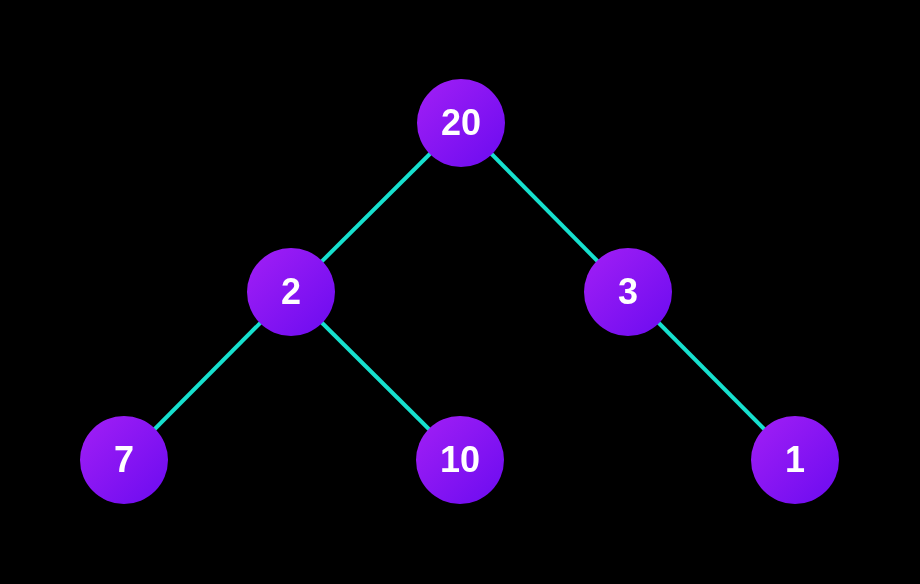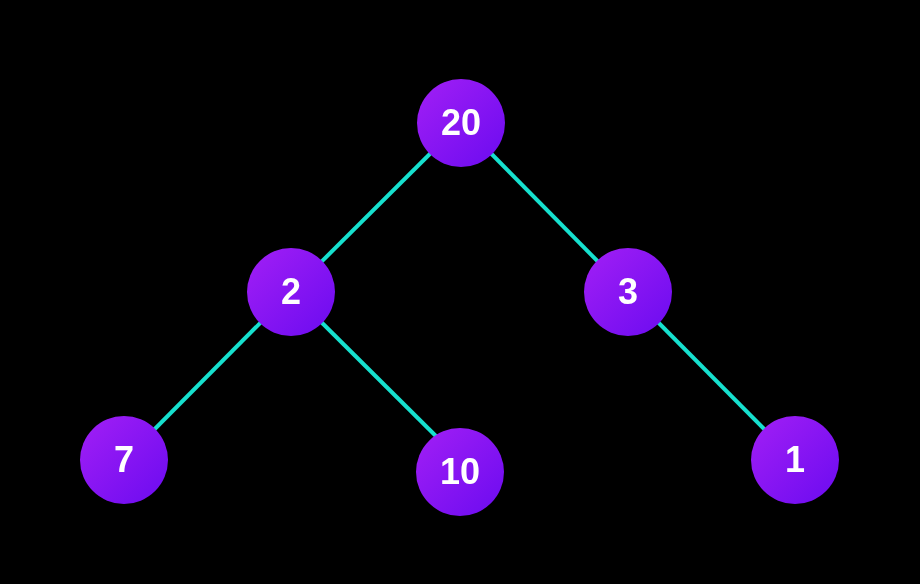--- a/index.html
+++ b/index.html
@@ -72,20 +72,20 @@
       </div>
       <div class="tree-node" style="left: 247px; top: 248px; width: 88px; height: 88px; background: linear-gradient(135deg, rgb(162, 31, 245) 0%, rgb(107, 11, 240) 100%);">
         <span class="tree-node-label" style="color: rgb(255, 255, 255); font-size: 36px;">2</span>
       </div>
       <div class="tree-node" style="left: 584px; top: 248px; width: 88px; height: 88px; background: linear-gradient(135deg, rgb(162, 31, 245) 0%, rgb(107, 11, 240) 100%);">
         <span class="tree-node-label" style="color: rgb(255, 255, 255); font-size: 36px;">3</span>
       </div>
       <div class="tree-node" style="left: 80px; top: 416px; width: 88px; height: 88px; background: linear-gradient(135deg, rgb(162, 31, 245) 0%, rgb(107, 11, 240) 100%);">
         <span class="tree-node-label" style="color: rgb(255, 255, 255); font-size: 36px;">7</span>
       </div>
-      <div class="tree-node" style="left: 416px; top: 428px; width: 88px; height: 88px; background: linear-gradient(135deg, rgb(162, 31, 245) 0%, rgb(107, 11, 240) 100%);">
+      <div class="tree-node" style="left: 416px; top: 416px; width: 88px; height: 88px; background: linear-gradient(135deg, rgb(162, 31, 245) 0%, rgb(107, 11, 240) 100%);">
         <span class="tree-node-label" style="color: rgb(255, 255, 255); font-size: 36px;">10</span>
       </div>
       <div class="tree-node" style="left: 751px; top: 416px; width: 88px; height: 88px; background: linear-gradient(135deg, rgb(162, 31, 245) 0%, rgb(107, 11, 240) 100%);">
         <span class="tree-node-label" style="color: rgb(255, 255, 255); font-size: 36px;">1</span>
       </div>
     </div>
 </div>
 
 </body></html>

